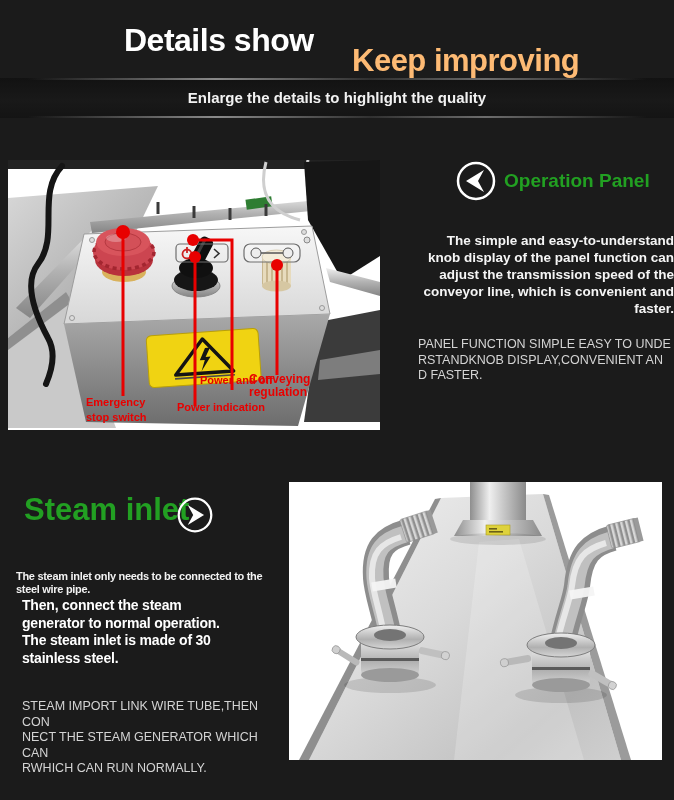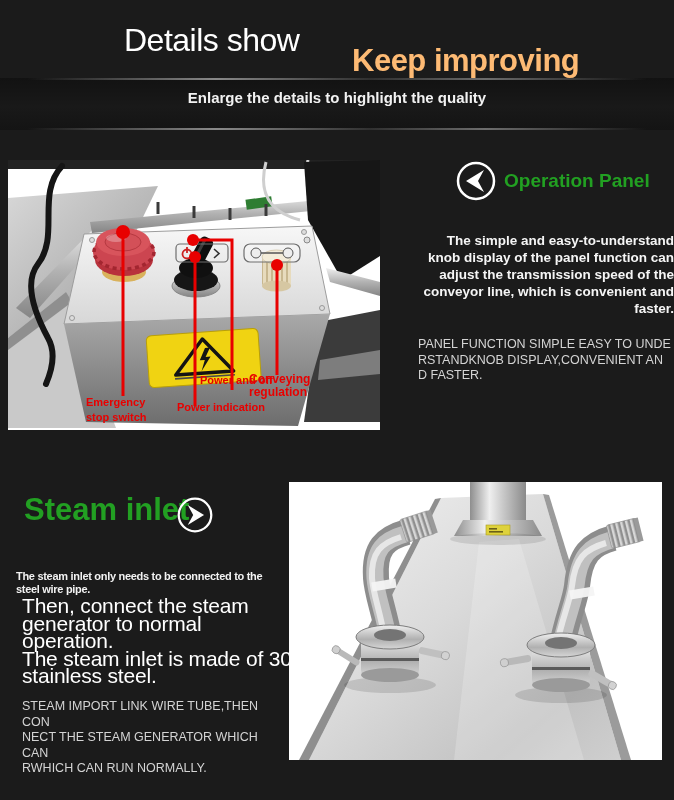--- a/index.html
+++ b/index.html
@@ -1,37 +1,37 @@
 <!DOCTYPE html>
 <html><head>
 <meta charset="utf-8">
 <style>
   html,body{margin:0;padding:0;background:#1b1b1b;}
   #page{position:relative;width:674px;height:800px;background:#1b1b1b;overflow:hidden;
         font-family:"Liberation Sans",sans-serif;}
   .abs{position:absolute;}
   
-  .title{left:124px;top:22px;font-size:32px;font-weight:400;color:#fff;letter-spacing:-.5px;}
+  .title{left:124px;top:22px;font-size:32px;font-weight:700;color:#fff;letter-spacing:-.5px;}
   .subtitle{left:352px;top:43px;font-size:31px;font-weight:700;color:#fdba74;letter-spacing:-.5px;}
-  .band{left:0;top:78px;width:674px;height:52px;background:linear-gradient(#121212,#191919 55%,#141414);}
+  .band{left:0;top:78px;width:674px;height:40px;background:linear-gradient(#121212,#191919 55%,#141414);}
   .band::before,.band::after{content:"";position:absolute;left:0;width:100%;height:2px;
       background:linear-gradient(90deg,rgba(255,255,255,0) 4%,rgba(255,255,255,.5) 32%,rgba(255,255,255,.12) 55%,rgba(255,255,255,.38) 72%,rgba(255,255,255,0) 96%);}
   .band::before{top:0;}
   .band::after{bottom:0;}
   .tagline{width:100%;text-align:center;line-height:40px;font-size:15px;font-weight:700;color:#f2f2f2;}
   
   .green-head{color:#22a022;font-weight:700;}
   .op-head{left:504px;top:170px;font-size:19px;}
   .steam-head{left:24px;top:492px;font-size:31px;}
   
   .pre{white-space:pre-line;}
   .op-desc{left:418px;top:232px;width:256px;color:#f5f5f5;font-size:13.5px;font-weight:700;line-height:17px;text-align:right;}
   .op-caps{left:418px;top:337px;width:260px;color:#d4d4d4;font-size:12.5px;line-height:15.5px;}
   .steam-small{left:16px;top:570px;width:275px;color:#f2f2f2;font-size:11px;font-weight:700;line-height:13px;letter-spacing:-.3px;}
-  .steam-large{left:22px;top:597px;width:272px;color:#fff;font-size:21px;font-weight:400;line-height:17.5px;letter-spacing:-.2px;}
+  .steam-large{left:22px;top:597px;width:272px;color:#fff;font-size:14px;font-weight:700;line-height:17.5px;letter-spacing:-.2px;}
   .steam-caps{left:22px;top:699px;width:262px;color:#d4d4d4;font-size:12.5px;line-height:15.5px;}
   
   .photo1{left:8px;top:160px;width:372px;height:270px;background:#fff;}
   .photo2{left:289px;top:482px;width:373px;height:278px;background:#fff;}
   .photo1 svg,.photo2 svg{position:absolute;left:0;top:0;}
   
   .rlab{position:absolute;color:#e80000;font-weight:700;z-index:4;}
   .lab-emergency{left:78px;top:235px;font-size:11px;line-height:15px;}
   .lab-poweroff{left:152px;top:214px;font-size:11px;padding-left:40px;}
   .lab-powerind{left:169px;top:241px;font-size:11px;}

